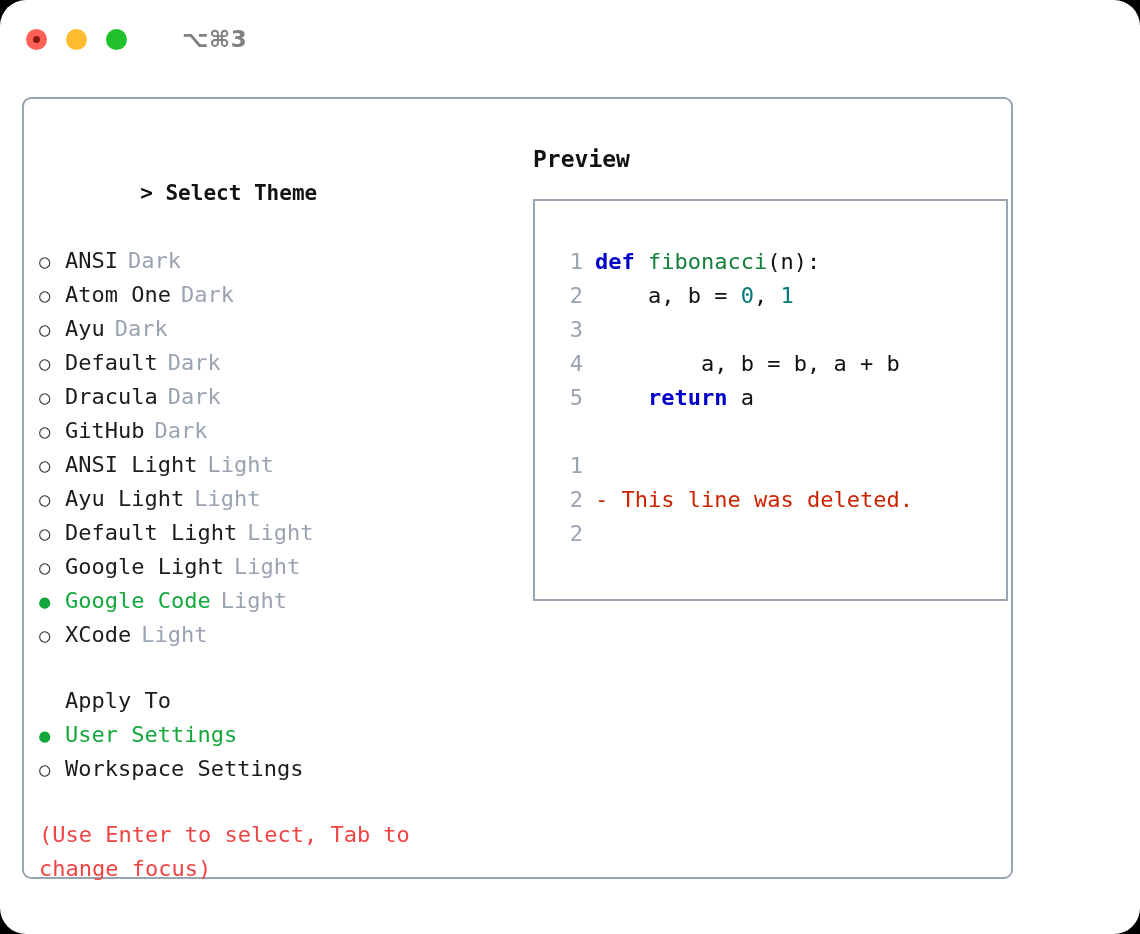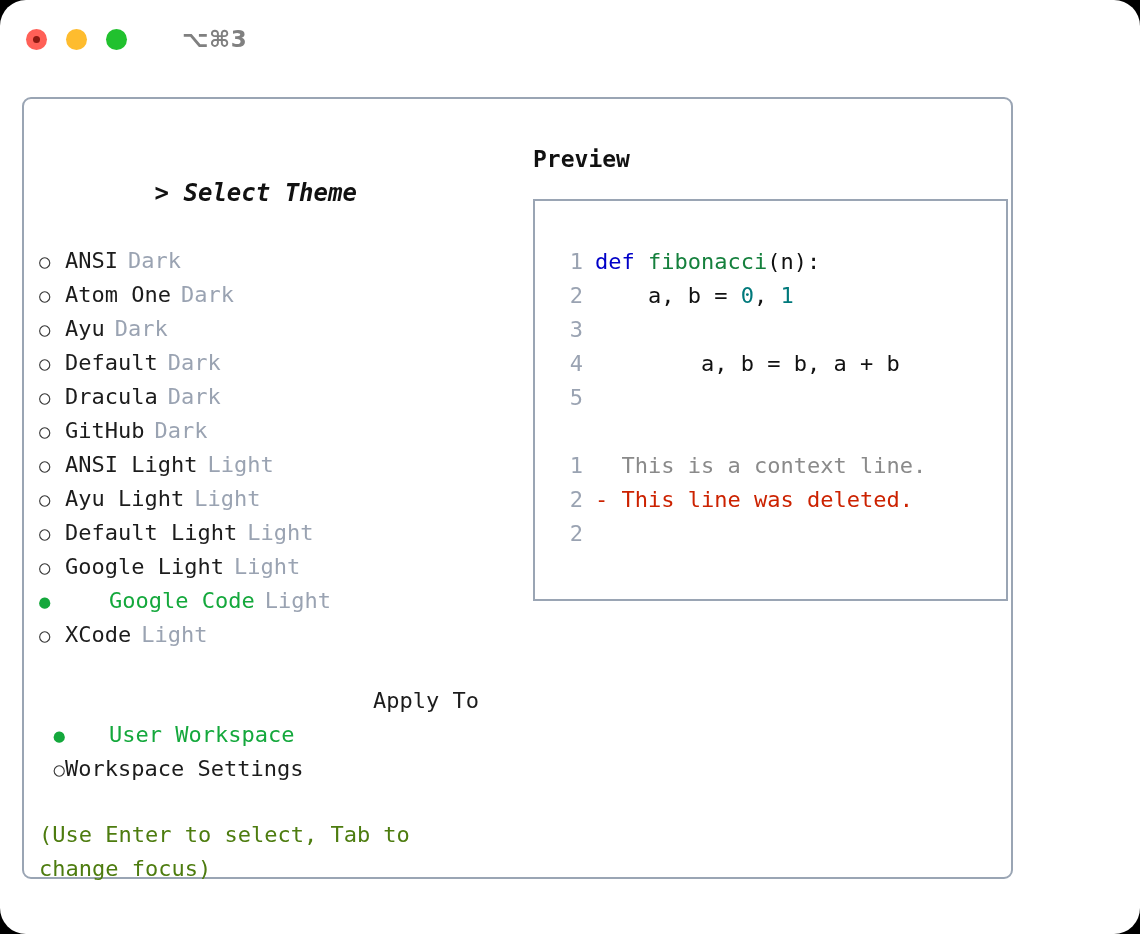--- a/index.html
+++ b/index.html
@@ -83,26 +83,25 @@
 
   
   .left-col {
     position: absolute;
     left: 15px;
     top: 43px;
     width: 440px;
   }
 
   .section-header {
-    font-size: 24px;
+    font-size: 21px;
     font-weight: bold;
     color: #111111;
     line-height: 34px;
     white-space: pre;
-    font-style: italic;
   }
   .section-header .caret { color: #111111; }
 
   .opt-row {
     display: flex;
     align-items: baseline;
     line-height: 34px;
     font-size: 22px;
     white-space: pre;
   }
@@ -114,43 +113,41 @@
     line-height: 34px;
   }
   .bullet.sel {
     color: #14a83c;
   }
   .opt-label {
     color: #1c1c1c;
   }
   .opt-row.selected .opt-label {
     color: #14a83c;
-    margin-left: 44px;
   }
   .opt-tag {
     color: #9aa3b2;
     margin-left: 10px;
   }
 
   .subsection {
     margin-top: 32px;
-    text-align: right;
   }
   .subsection-title {
     font-size: 22px;
     color: #1c1c1c;
     line-height: 34px;
     padding-left: 26px;
     white-space: pre;
   }
 
   .hint {
     margin-top: 32px;
     font-size: 22px;
-    color: #4d7c0f;
+    color: #ef4444;
     line-height: 34px;
     width: 400px;
     white-space: pre-wrap;
   }
 
   
   .right-col {
     position: absolute;
     left: 478px;
     top: 43px;
@@ -180,21 +177,21 @@
   }
   .lineno {
     width: 34px;
     flex: 0 0 34px;
     text-align: right;
     color: #9aa3b2;
     margin-right: 12px;
   }
   .code-gap { height: 34px; }
 
-  .tok-kw   { color: #0000c8; }
+  .tok-kw   { color: #0000c8; font-weight: bold; }
   .tok-fn   { color: #15803d; }
   .tok-num  { color: #00797b; }
   .tok-txt  { color: #111111; }
   .tok-ctx  { color: #8a8a8a; }
   .tok-del  { color: #cc2200; }
   .tok-add  { color: #00c000; }
 </style>
 </head>
 <body>
 
@@ -228,41 +225,41 @@
           <div class="opt-row"><span class="bullet">○</span><span class="opt-label">Ayu Light</span><span class="opt-tag">Light</span></div>
           <div class="opt-row"><span class="bullet">○</span><span class="opt-label">Default Light</span><span class="opt-tag">Light</span></div>
           <div class="opt-row"><span class="bullet">○</span><span class="opt-label">Google Light</span><span class="opt-tag">Light</span></div>
           <div class="opt-row selected"><span class="bullet sel">●</span><span class="opt-label">Google Code</span><span class="opt-tag">Light</span></div>
           <div class="opt-row"><span class="bullet">○</span><span class="opt-label">XCode</span><span class="opt-tag">Light</span></div>
         </div>
 
       <div class="subsection">
         <div class="subsection-title">Apply To</div>
         <div id="apply-list">
-            <div class="opt-row selected"><span class="bullet sel">●</span><span class="opt-label">User Workspace</span></div>
+            <div class="opt-row selected"><span class="bullet sel">●</span><span class="opt-label">User Settings</span></div>
             <div class="opt-row"><span class="bullet">○</span><span class="opt-label">Workspace Settings</span></div>
           </div>
       </div>
 
       <div class="hint">(Use Enter to select, Tab to change focus)</div>
     </div>
 
     <div class="right-col">
       <div class="preview-title">Preview</div>
       <div class="preview-box">
         <div id="code-block">
             <div class="code-line"><span class="lineno">1</span><span><span class="tok-kw">def </span><span class="tok-fn">fibonacci</span><span class="tok-txt">(n):</span></span></div>
             <div class="code-line"><span class="lineno">2</span><span><span class="tok-txt">    a, b = </span><span class="tok-num">0</span><span class="tok-txt">, </span><span class="tok-num">1</span></span></div>
             <div class="code-line"><span class="lineno">3</span></div>
             <div class="code-line"><span class="lineno">4</span><span><span class="tok-txt">        a, b = b, a + b</span></span></div>
-            <div class="code-line"><span class="lineno">5</span></div>
+            <div class="code-line"><span class="lineno">5</span><span><span class="tok-txt">    </span><span class="tok-kw">return</span><span class="tok-txt"> a</span></span></div>
           </div>
         <div class="code-gap"></div>
         <div id="diff-block">
-            <div class="code-line"><span class="lineno">1</span><span><span class="tok-ctx">  This is a context line.</span></span></div>
+            <div class="code-line"><span class="lineno">1</span></div>
             <div class="code-line"><span class="lineno">2</span><span><span class="tok-del">- This line was deleted.</span></span></div>
             <div class="code-line"><span class="lineno">2</span></div>
           </div>
       </div>
     </div>
 
   </div>
 </div>
 
 </body></html>

